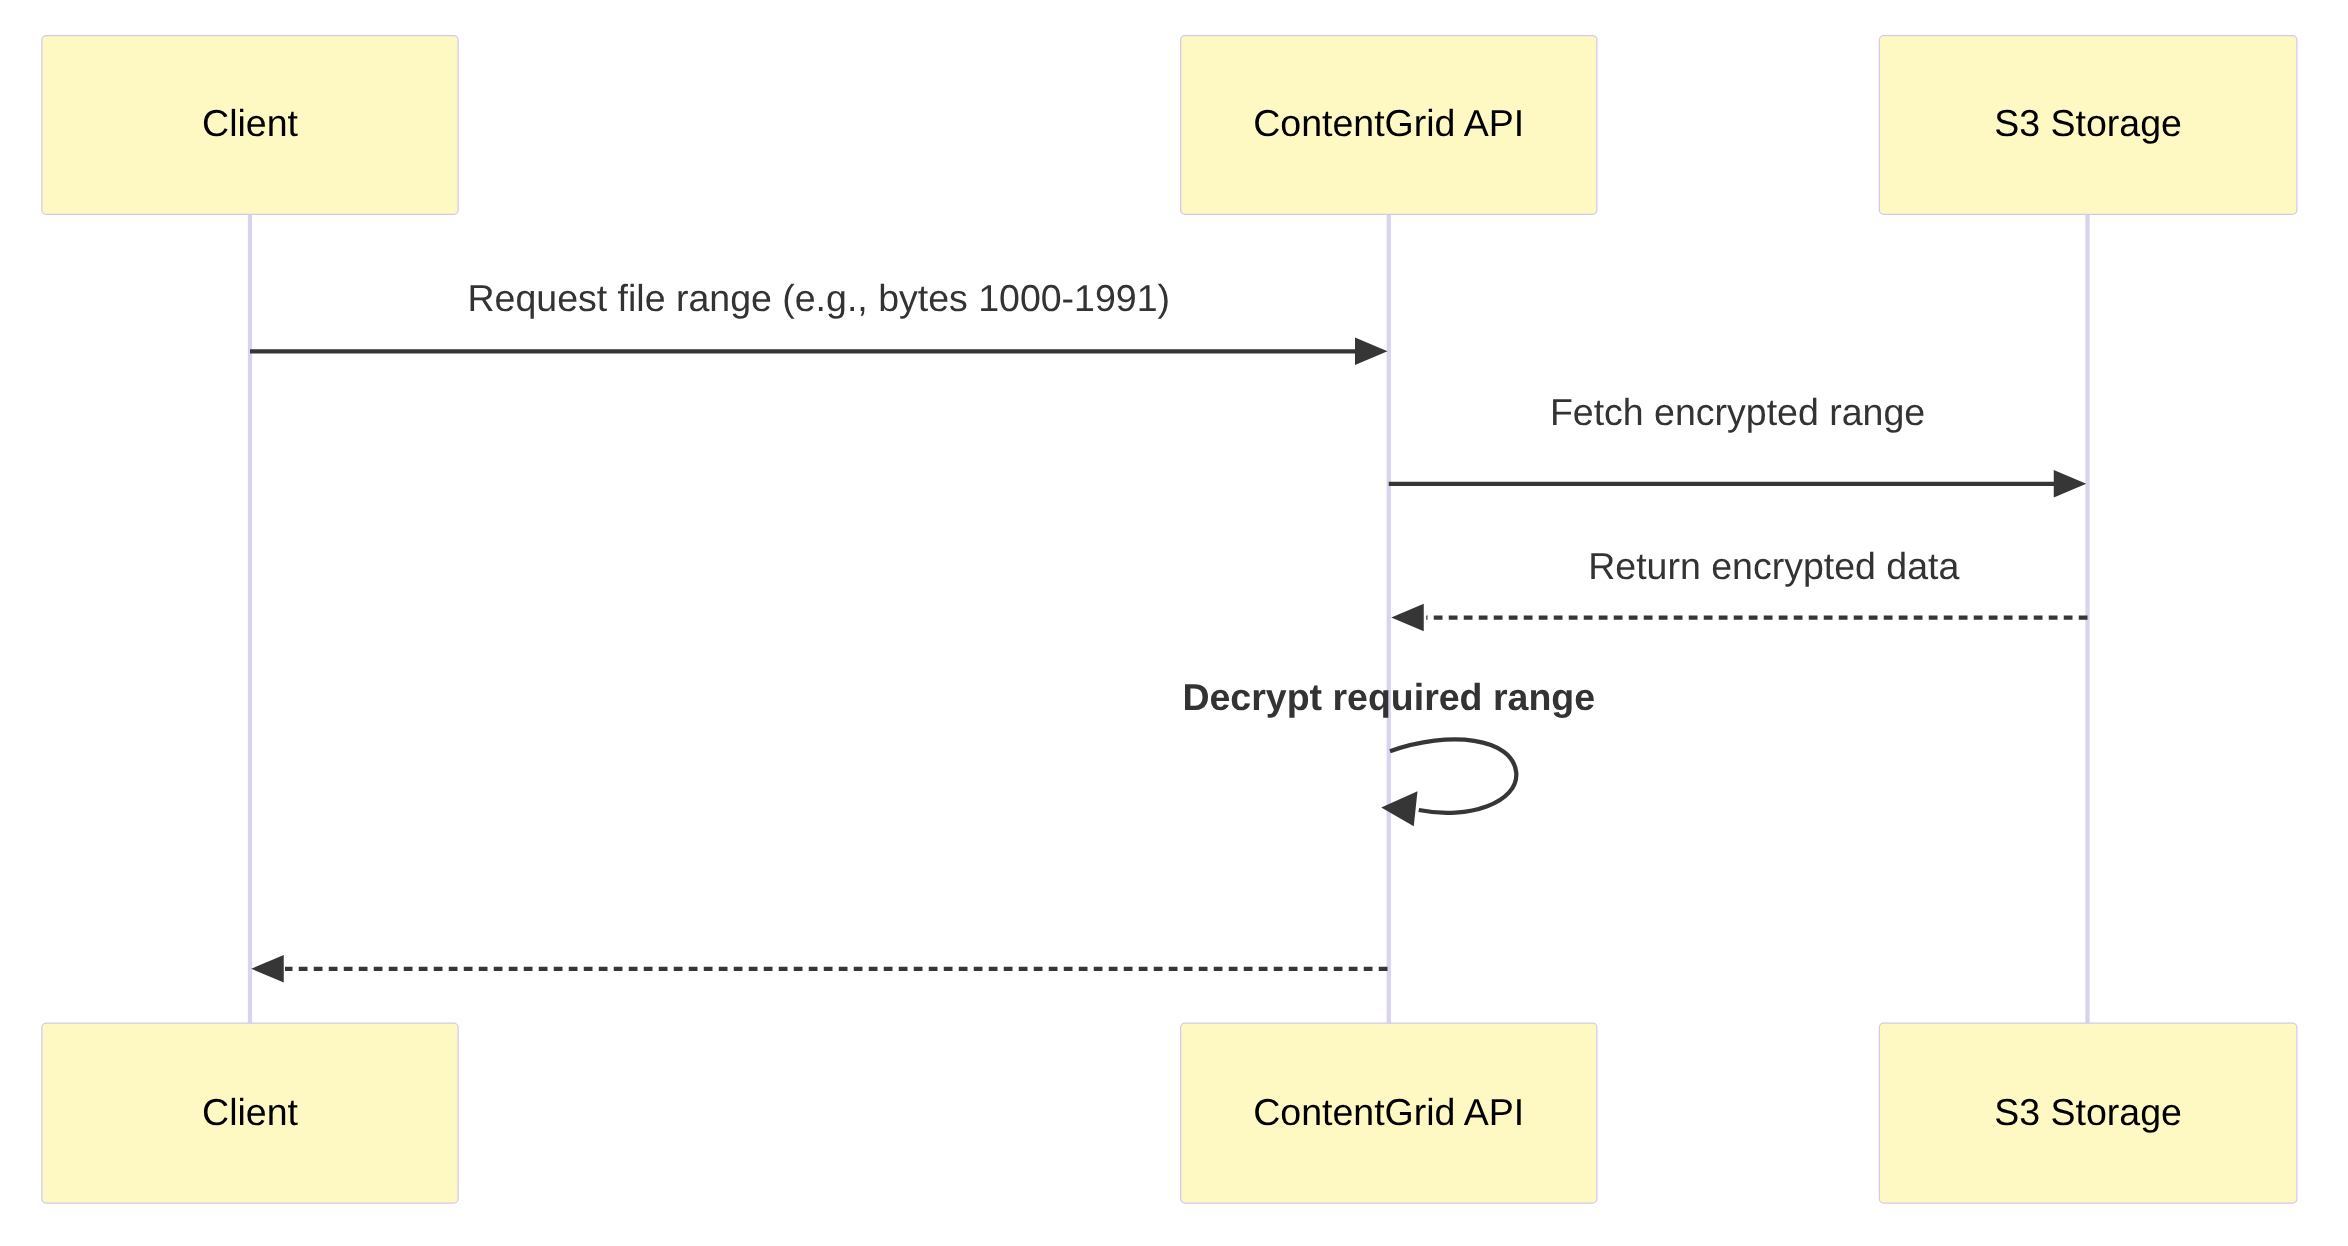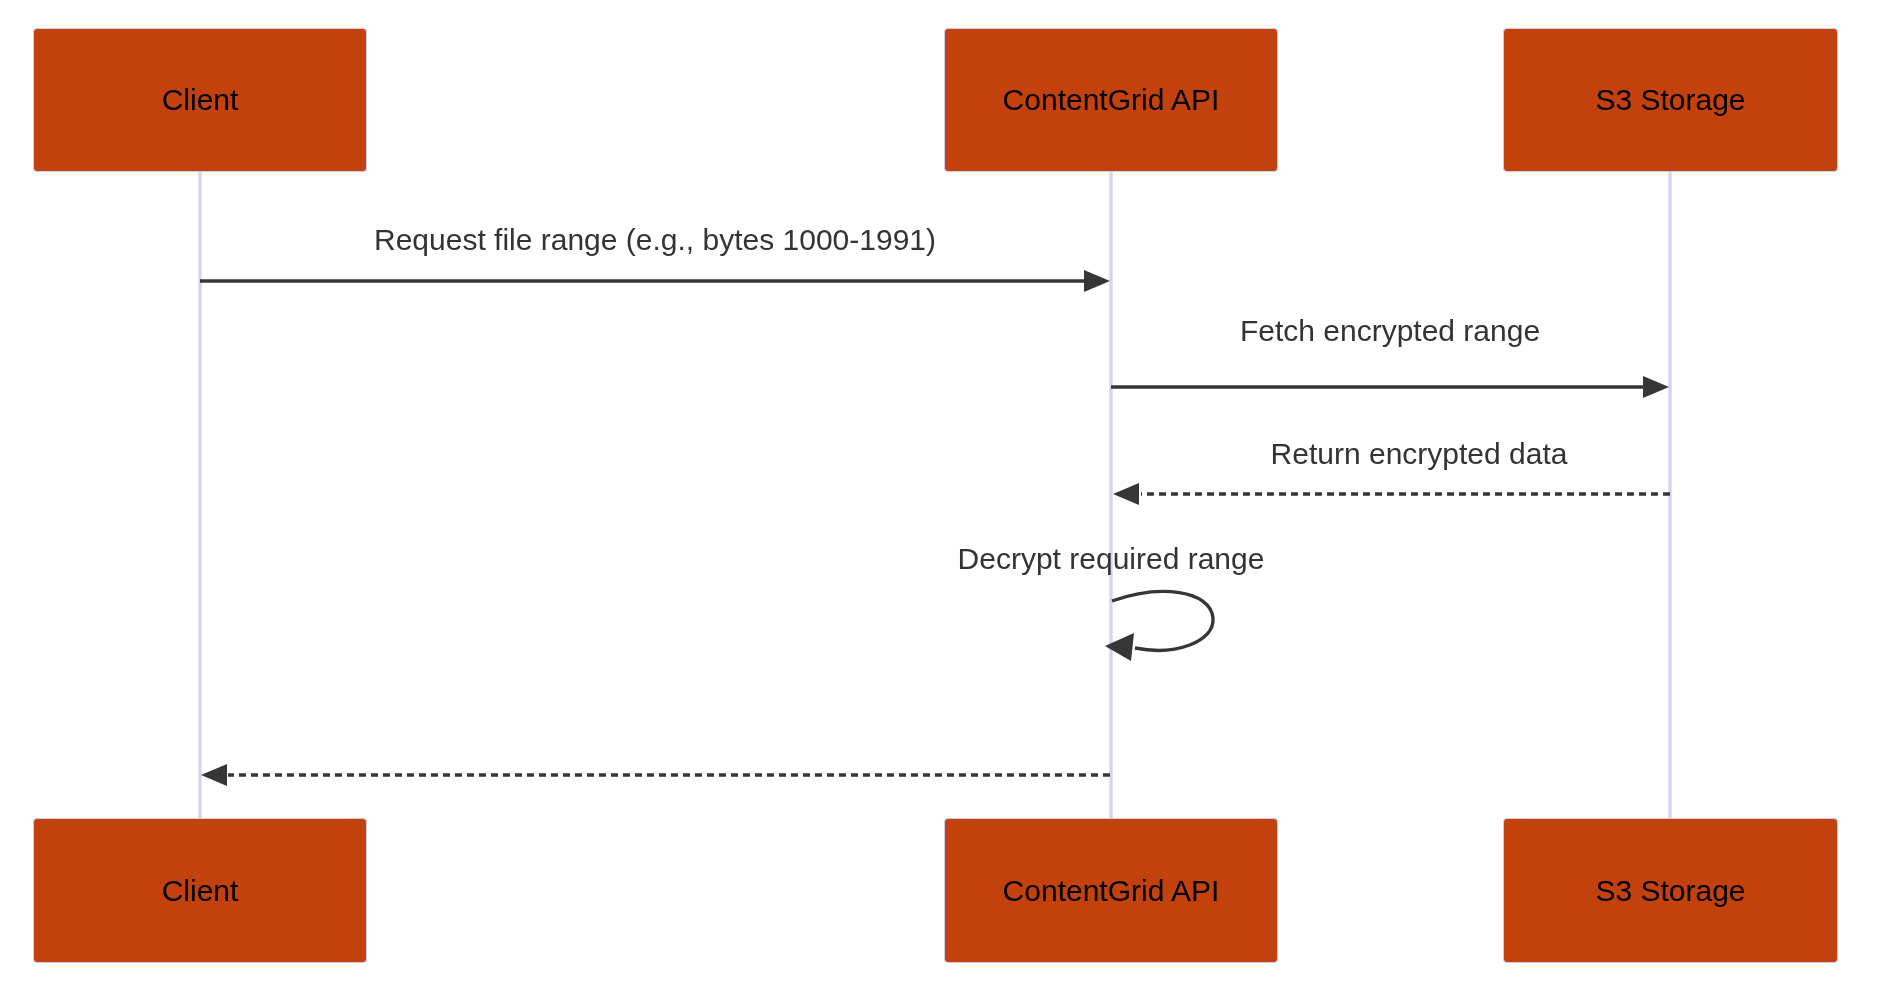--- a/index.html
+++ b/index.html
@@ -18,21 +18,21 @@
   .diagram-svg {
     position: absolute;
     left: 0;
     top: 0;
     width: 1878px;
     height: 997px;
   }
   .actor-box {
     position: absolute;
     box-sizing: border-box;
-    background: #c2410c;
+    background: #fef9c3;
     border: 1.6px solid #d2c9ec;
     border-radius: 4px;
     display: flex;
     align-items: center;
     justify-content: center;
   }
   .actor-label {
     font-size: 30px;
     color: #000000;
     white-space: nowrap;
@@ -49,21 +49,21 @@
   .box-client-top      { left: 33px;   top: 28px;  width: 334px; height: 144px; }
   .box-cg-top          { left: 944px;  top: 28px;  width: 334px; height: 144px; }
   .box-s3-top          { left: 1503px; top: 28px;  width: 335px; height: 144px; }
   .box-client-bottom   { left: 33px;   top: 818px; width: 334px; height: 145px; }
   .box-cg-bottom       { left: 944px;  top: 818px; width: 334px; height: 145px; }
   .box-s3-bottom       { left: 1503px; top: 818px; width: 335px; height: 145px; }
   
   .label-msg1 { left: 655px;  top: 223px; }
   .label-msg2 { left: 1390px; top: 314px; }
   .label-msg3 { left: 1390px; top: 437px; margin-left: 29px; }
-  .label-msg4 { left: 1111px; top: 542px; }
+  .label-msg4 { left: 1111px; top: 542px; font-weight: bold; }
   .label-msg5 { left: 655px;  top: 717px; }
 </style>
 </head>
 <body>
 
 <div class="stage">
 
   <svg class="diagram-svg" viewBox="0 0 1878 997" xmlns="http://www.w3.org/2000/svg">
 
     <line x1="200" y1="170" x2="200" y2="820" stroke="#d9d2f0" stroke-width="3.4"></line>

